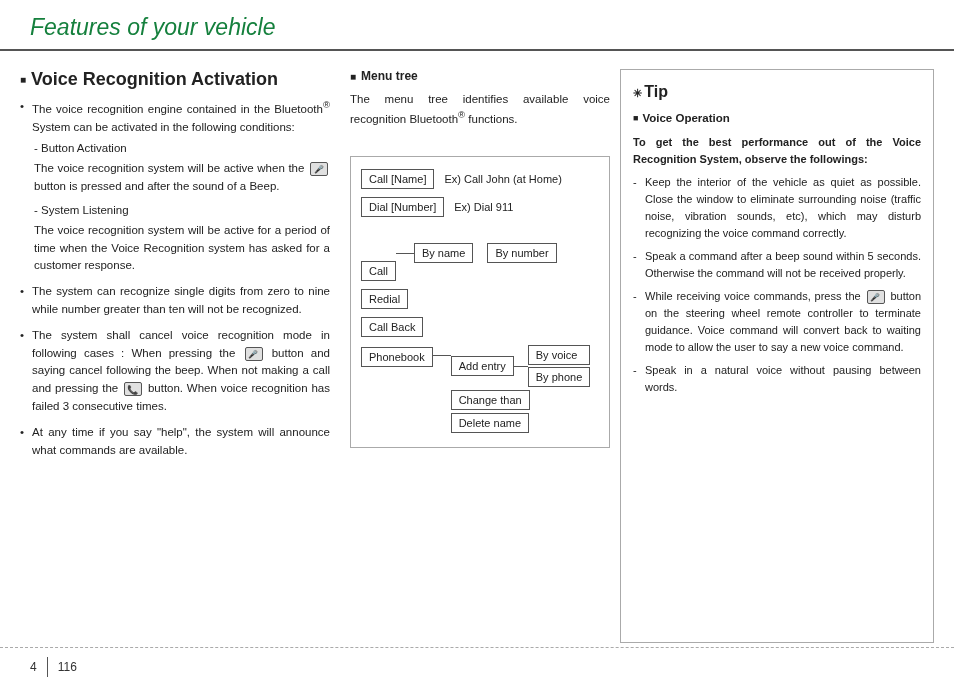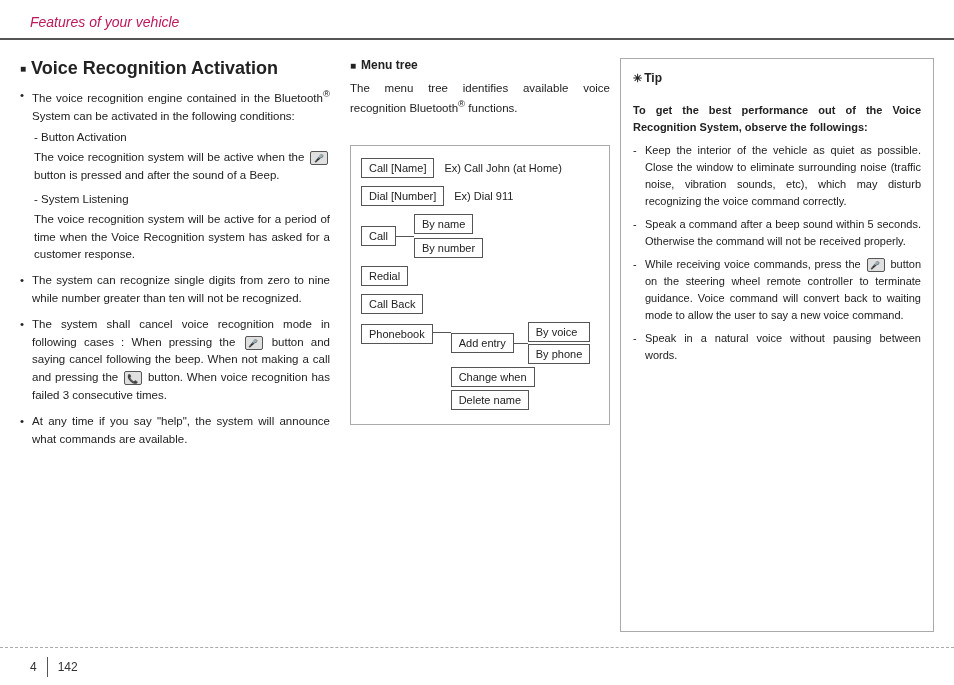--- a/index.html
+++ b/index.html
@@ -15,23 +15,23 @@
     }
 
     
     .page-header {
       padding: 14px 30px 8px 30px;
       border-bottom: 2px solid #555;
       display: flex;
       align-items: flex-end;
     }
     .page-title {
-      font-size: 14px;
+      font-size: 23px;
       font-weight: normal;
-      color: #be185d;
+      color: #15803d;
       font-style: italic;
     }
 
     
     .content-area {
       display: flex;
       padding: 18px 20px 0 20px;
       gap: 10px;
       height: calc(685px - 55px - 38px);
     }
@@ -128,23 +128,23 @@
     
     .right-column {
       flex: 1;
       border: 1px solid #aaa;
       padding: 10px 12px;
       font-size: 11px;
       line-height: 1.55;
     }
 
     .tip-header {
-      font-size: 12px;
+      font-size: 16px;
       font-weight: bold;
-      margin-bottom: 14px;
+      margin-bottom: 5px;
     }
     .tip-header::before {
       content: '✳';
       margin-right: 2px;
       font-size: 11px;
     }
 
     .tip-sub-title {
       font-weight: bold;
       font-size: 11.5px;
@@ -317,23 +317,23 @@
         <span class="tree-node bracket">Call [Name]</span>
         <span class="ex-text">Ex) Call John (at Home)</span>
       </div>
 
       <div class="tree-row">
         <span class="tree-node bracket">Dial [Number]</span>
         <span class="ex-text">Ex) Dial 911</span>
       </div>
 
       <div style="display:flex; align-items:center; margin-bottom:8px;">
-        <span class="tree-node" style="margin-right:0;">Call</span>
+        <span class="tree-node" style="margin-right:0;margin-top:36px;">Call</span>
         <span style="display:inline-block; width:18px; height:1px; background:#555; vertical-align:middle; flex-shrink:0;"></span>
-        <div style="display:flex; flex-direction:column; gap:4px;">
+        <div style="display:flex; gap:14px;">
           <div style="display:flex; align-items:center;">
             <span style="display:inline-block; width:0px; height:1px;"></span>
             <span class="tree-node">By name</span>
           </div>
           <div style="display:flex; align-items:center;">
             <span class="tree-node">By number</span>
           </div>
         </div>
       </div>
 
@@ -353,34 +353,35 @@
           <div style="display:flex; align-items:center; gap:0;">
             <span class="tree-node">Add entry</span>
             <span style="display:inline-block; width:14px; height:1px; background:#555; flex-shrink:0;"></span>
             <div style="display:flex; flex-direction:column; gap:2px;justify-content:space-between;">
               <span class="tree-node">By voice</span>
               <span class="tree-node">By phone</span>
             </div>
           </div>
 
           <div style="display:flex; align-items:center;">
-            <span class="tree-node">Change when</span>
+            <span class="tree-node">Change than</span>
           </div>
 
           <div style="display:flex; align-items:center;">
             <span class="tree-node">Delete name</span>
           </div>
         </div>
       </div>
 
     </div>
   </div>
 
   <div class="right-column">
     <div class="tip-header">Tip</div>
+    <div class="tip-sub-title">Voice Operation</div>
     <div class="tip-intro">To get the best performance out of the Voice Recognition System, observe the followings:</div>
     <ul class="tip-list">
       <li>
         Keep the interior of the vehicle as quiet as possible. Close the window to eliminate surrounding noise (traffic noise, vibration sounds, etc), which may disturb recognizing the voice command correctly.
       </li>
       <li>
         Speak a command after a beep sound within 5 seconds. Otherwise the command will not be received properly.
       </li>
       <li>
         While receiving voice commands, press the <span class="btn-icon">🎤</span> button on the steering wheel remote controller to terminate guidance. Voice command will convert back to waiting mode to allow the user to say a new voice command.
@@ -390,15 +391,15 @@
       </li>
     </ul>
   </div>
 
 </div>
 
 <div class="page-footer">
   <div class="footer-page">
     <span>4</span>
     <div class="footer-divider"></div>
-    <span>142</span>
+    <span>116</span>
   </div>
 </div>
 
 </body></html>

